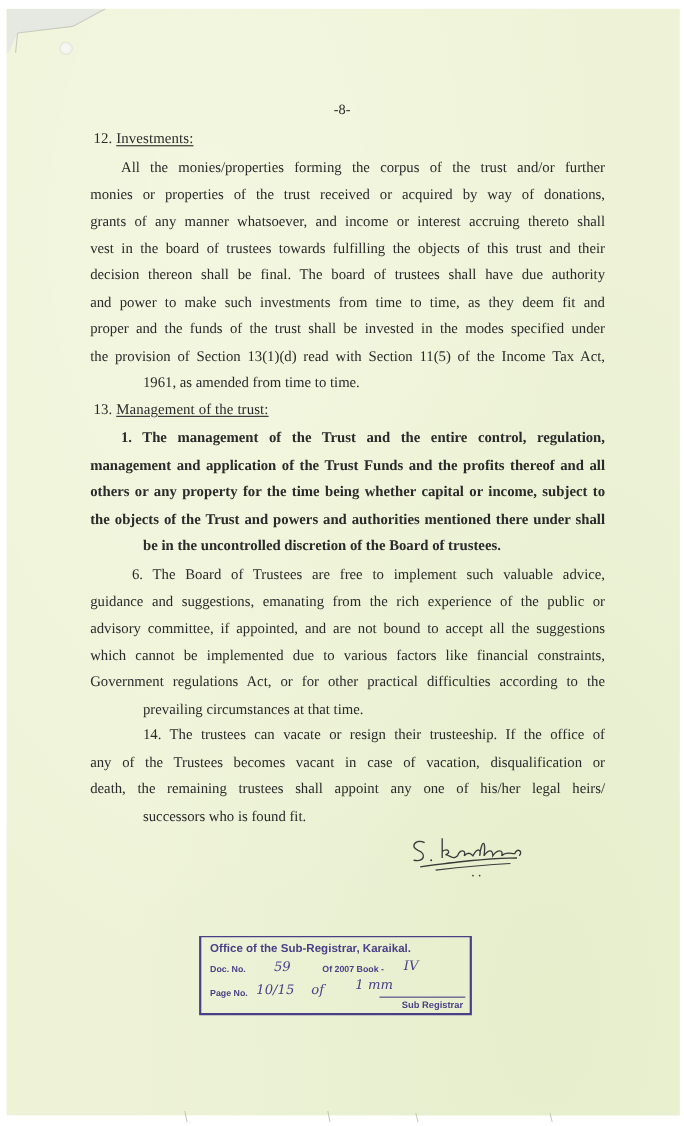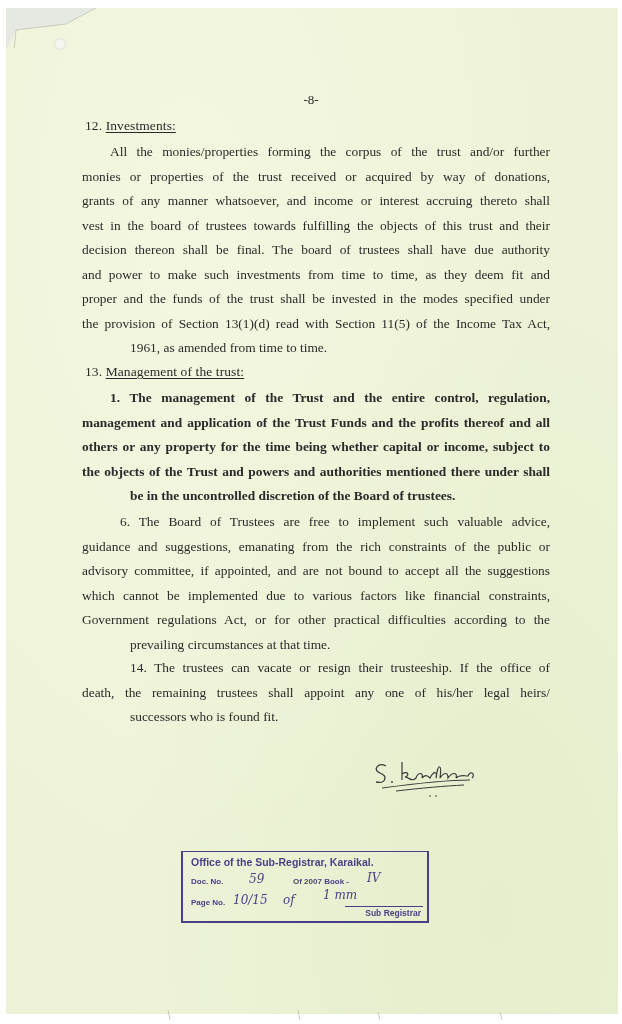--- a/index.html
+++ b/index.html
@@ -180,29 +180,30 @@
 </div>
 <div class="para" style="top:386px;font-weight:bold;">
   <span class="line" style="padding-left:28px;">1. The management of the Trust and the entire control, regulation,</span>
   <span class="line">management and application of the Trust Funds and the profits thereof and all</span>
   <span class="line">others or any property for the time being whether capital or income, subject to</span>
   <span class="line">the objects of the Trust and powers and authorities mentioned there under shall</span>
   <span class="line last">be in the uncontrolled discretion of the Board of trustees.</span>
 </div>
 <div class="para" style="top:510px;">
   <span class="line" style="padding-left:38px;">6. The Board of Trustees are free to implement such valuable advice,</span>
-  <span class="line">guidance and suggestions, emanating from the rich constraints of the public or</span>
+  <span class="line">guidance and suggestions, emanating from the rich experience of the public or</span>
   <span class="line">advisory committee, if appointed, and are not bound to accept all the suggestions</span>
   <span class="line">which cannot be implemented due to various factors like financial constraints,</span>
   <span class="line">Government regulations Act, or for other practical difficulties according to the</span>
   <span class="line last">prevailing circumstances at that time.</span>
 </div>
 
 <div class="para" style="top:656px;">
   <span class="line" style="padding-left:48px;">14. The trustees can vacate or resign their trusteeship. If the office of</span>
+  <span class="line">any of the Trustees becomes vacant in case of vacation, disqualification or</span>
   <span class="line">death, the remaining trustees shall appoint any one of his/her legal heirs/</span>
   <span class="line last">successors who is found fit.</span>
 </div>
 
 <svg class="signature" viewBox="0 0 120 40">
   <title>S. Kanchana</title>
   <path d="M14,8 C6,4 0,12 8,15 C16,18 14,26 4,24" fill="none" stroke="#3a3a3a" stroke-width="1.3"></path>
   <circle cx="20" cy="24" r="0.9" fill="#3a3a3a"></circle>
   <path d="M30,4 L30,22 M30,16 C36,12 38,18 33,19 C38,20 40,24 44,20 C46,14 52,14 50,20 C54,16 56,18 58,20 C62,12 66,14 64,20 C66,4 70,6 68,20 C72,14 76,14 76,20 C80,14 86,14 84,20 C88,16 92,18 96,18 C98,12 104,16 100,20" fill="none" stroke="#3a3a3a" stroke-width="1.2"></path>
   <path d="M10,30 C40,26 70,22 98,22" fill="none" stroke="#3a3a3a" stroke-width="1.2"></path>

